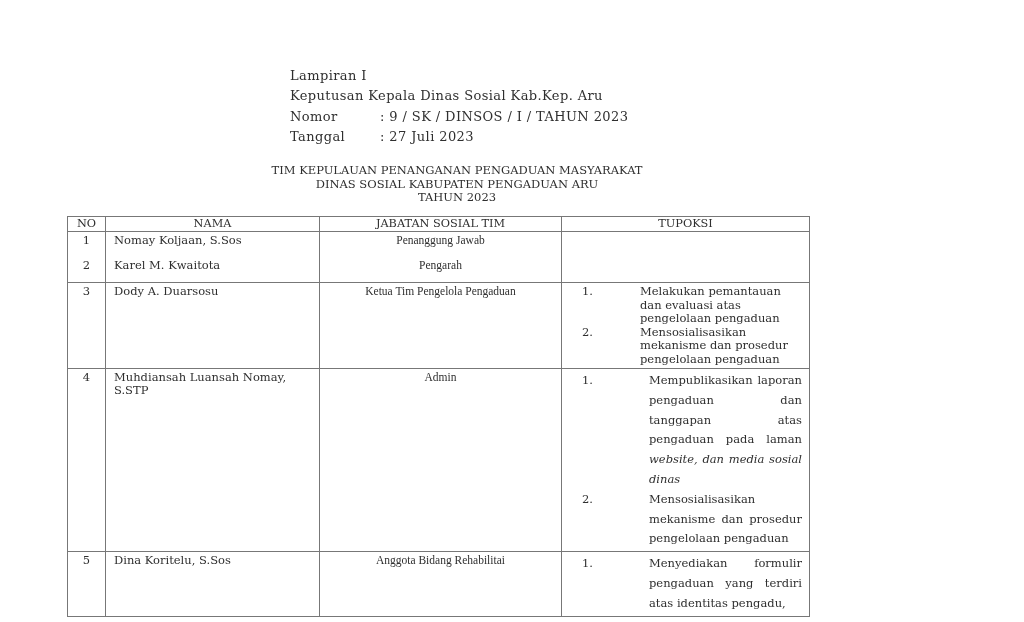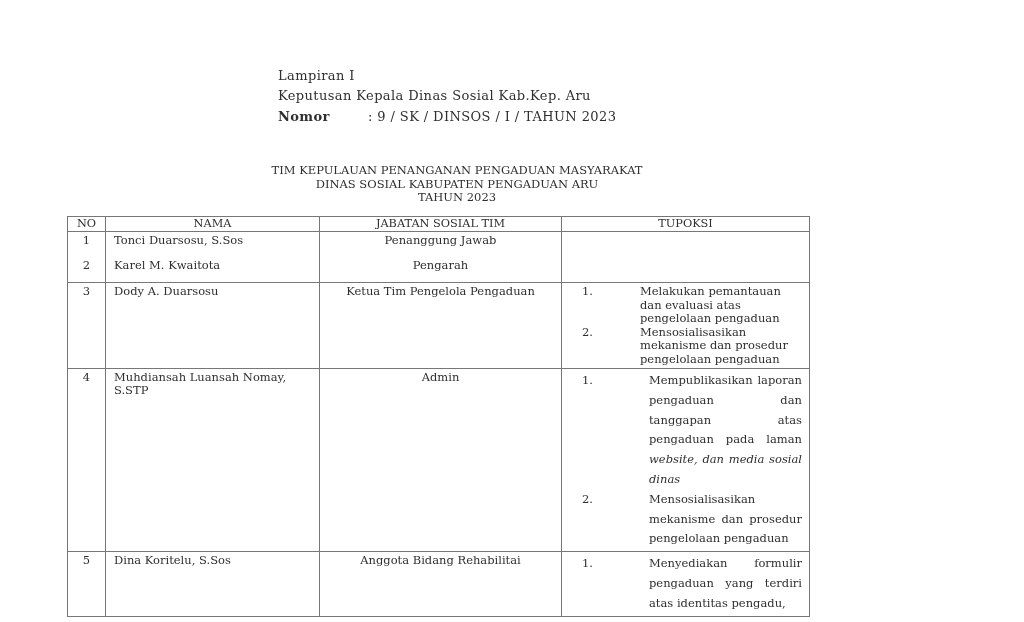--- a/index.html
+++ b/index.html
@@ -6,35 +6,35 @@
     --text-color:#2f2f2f;
     --border-color:#777777;
   }
   html,body{margin:0;padding:0;}
   body{
     width:1024px;height:622px;position:relative;overflow:hidden;
     background:#ffffff;color:var(--text-color);
     font-family:"DejaVu Serif", serif;
   }
   
-  .hdr{position:absolute;left:278px;top:66px;font-size:13px;line-height:20.3px;letter-spacing:0.4px;}
-  .hkey{display:inline-block;width:90px;font-weight:bold;}
+  .hdr{position:absolute;left:290px;top:66px;font-size:13px;line-height:20.3px;letter-spacing:0.4px;}
+  .hkey{display:inline-block;width:90px;}
   
   .title{position:absolute;left:105px;top:164px;width:704px;text-align:center;font-size:11.5px;line-height:13.5px;}
   
   table.team{
     position:absolute;left:67px;top:216px;width:742px;
     border-collapse:collapse;table-layout:fixed;font-size:11.5px;line-height:13px;
   }
   table.team th,table.team td{border:1px solid var(--border-color);vertical-align:top;}
   table.team th{font-weight:normal;text-align:center;font-size:11.3px;height:14px;line-height:14px;padding:0 2px;overflow:hidden;}
   col.c-no{width:38px;}col.c-nama{width:214px;}col.c-jab{width:242px;}col.c-tup{width:248px;}
   td.no{text-align:center;padding:2px 1px;}
   td.nama{padding:2px 4px 2px 8px;}
-  td.jab{text-align:center;padding:2px 4px;}
+  td.jab{text-align:center;padding:2px 4px;font-family:Liberation Serif, serif;}
   td.tup{padding:2px 7px 2px 20px;}
   tr.r12{height:51px;}
   .second{margin-top:12px;}
   tr.r3{height:78px;}
   tr.r3 td.tup{line-height:13.5px;}
   tr.r4{height:129px;}
   tr.r5{height:39px;}
   tr.r4 td.tup,tr.r5 td.tup{line-height:19.8px;}
   .item{display:flex;align-items:flex-start;}
   .num{flex:0 0 16px;}
@@ -45,20 +45,21 @@
 </style>
 </head>
 <body style="background: rgb(255, 255, 255);">
 
 <div>
 
   <div class="hdr">
     <div>Lampiran I</div>
     <div>Keputusan Kepala Dinas Sosial Kab.Kep. Aru</div>
     <div><span class="hkey">Nomor</span><span>: 9 / SK / DINSOS / I / TAHUN 2023</span></div>
+    <div><span class="hkey">Tanggal</span><span>: 27 Juli 2023</span></div>
   </div>
 
   <div class="title">
     <div>TIM KEPULAUAN PENANGANAN PENGADUAN MASYARAKAT</div>
     <div>DINAS SOSIAL KABUPATEN PENGADUAN ARU</div>
     <div>TAHUN 2023</div>
   </div>
 
   <table class="team">
     <colgroup>
@@ -75,21 +76,21 @@
         <th>TUPOKSI</th>
       </tr>
     </thead>
     <tbody>
       <tr class="r12">
         <td class="no">
           <div>1</div>
           <div class="second">2</div>
         </td>
         <td class="nama">
-          <div>Tonci Duarsosu, S.Sos</div>
+          <div>Nomay Koljaan, S.Sos</div>
           <div class="second">Karel M. Kwaitota</div>
         </td>
         <td class="jab">
           <div>Penanggung Jawab</div>
           <div class="second">Pengarah</div>
         </td>
         <td class="tup"></td>
       </tr>
 
       <tr class="r3">

